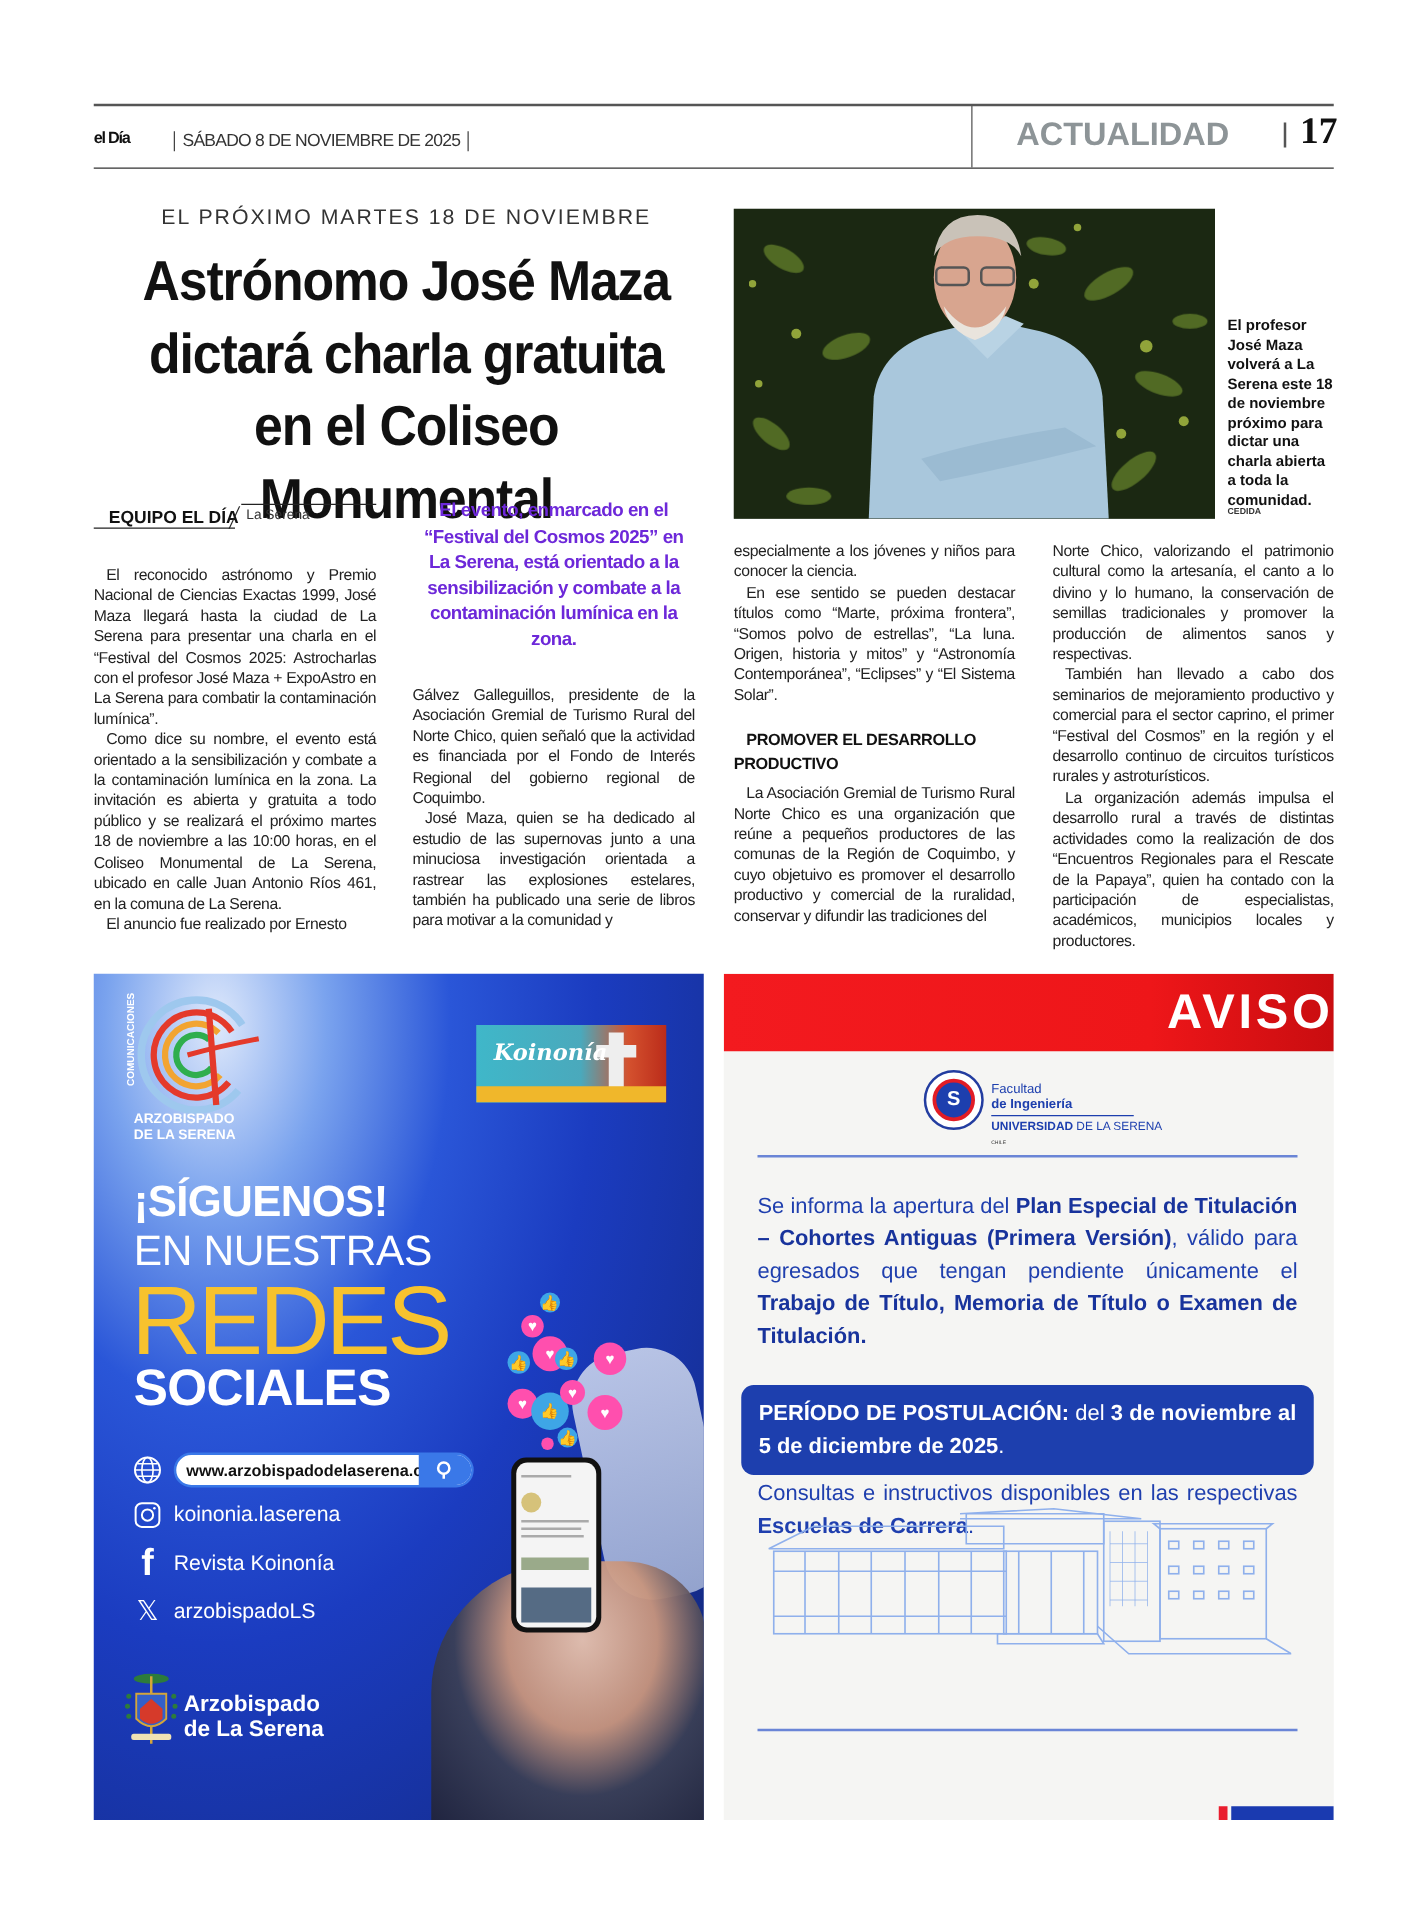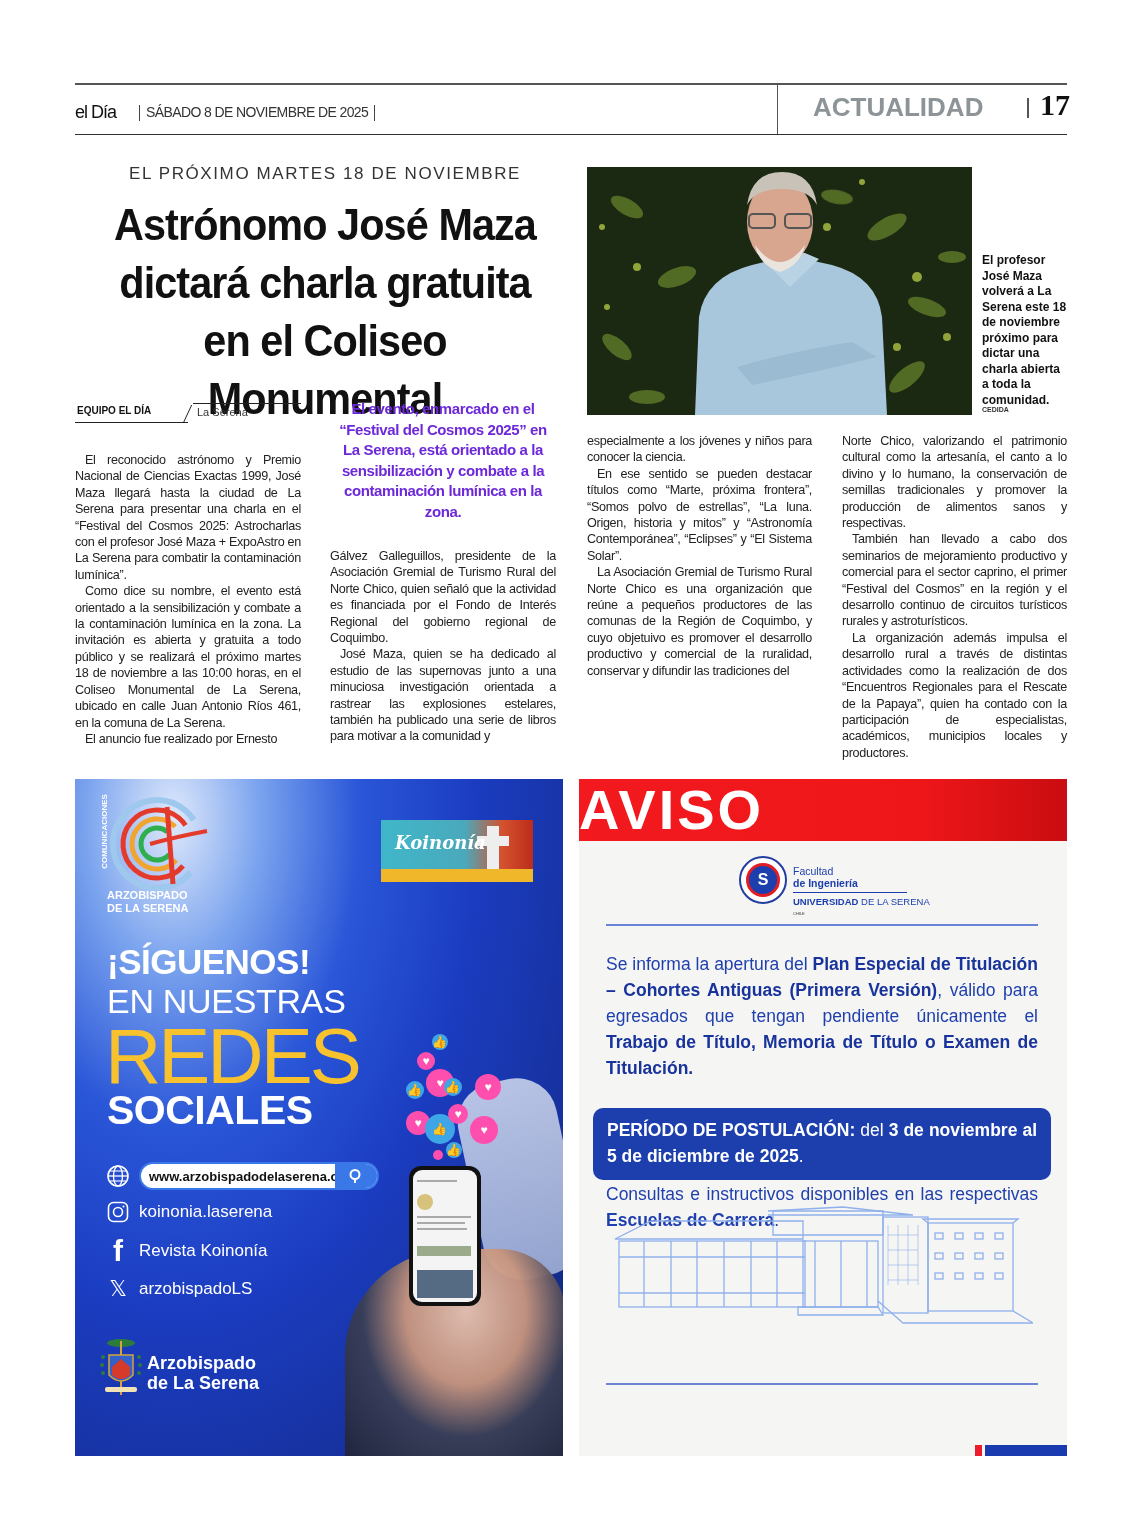--- a/index.html
+++ b/index.html
@@ -3,39 +3,39 @@
 <meta charset="utf-8">
 <style>
   *{box-sizing:border-box;margin:0;padding:0}
   html,body{width:1142px;height:1535px;background:#fff;overflow:hidden}
   body{position:relative;font-family:"Liberation Sans",sans-serif;color:#1a1a1a}
 
   
   .hdr-top{position:absolute;left:75px;top:83px;width:992px;height:2px;background:#555}
   .hdr-bot{position:absolute;left:75px;top:134px;width:992px;height:1px;background:#333}
   .hdr-vdiv{position:absolute;left:777px;top:84px;width:1px;height:50px;background:#555}
-  .logo{position:absolute;left:75px;top:102px;font-family:"Liberation Sans",sans-serif;font-weight:400;font-size:18px;letter-spacing:-1px;color:#111}
+  .logo{position:absolute;left:75px;top:102px;font-family:"Liberation Sans",sans-serif;font-weight:700;font-size:13px;letter-spacing:-1px;color:#111}
   .hdr-date{position:absolute;left:133px;top:104px;font-family:"Liberation Sans Narrow","Liberation Sans",sans-serif;font-size:14px;color:#333;letter-spacing:-0.6px}
   .hdr-date .bar{display:inline-block;width:1px;height:16px;background:#444;vertical-align:middle;margin:0 6px}
   .section{position:absolute;left:813px;top:92px;font-weight:700;font-size:26px;color:#8d9497;letter-spacing:0px}
   .pgbar{position:absolute;left:1027px;top:98px;width:2px;height:20px;background:#555}
   .pgnum{position:absolute;left:1040px;top:88px;font-family:"Liberation Serif",serif;font-weight:700;font-size:30px;color:#111}
 
   
   .kicker{position:absolute;left:75px;top:164px;width:500px;text-align:center;font-size:17px;letter-spacing:1.6px;color:#333}
   .headline{position:absolute;left:75px;top:196px;width:500px;text-align:center;font-family:"Liberation Sans Narrow","Liberation Sans",sans-serif;font-weight:700;font-size:45px;line-height:58px;color:#111;letter-spacing:-1px;transform:scaleX(0.92);transform-origin:center top}
 
   
   .photo{position:absolute;left:587px;top:167px;width:385px;height:248px;overflow:hidden;background:#1d2a14}
   .caption{position:absolute;left:982px;top:253px;width:86px;font-family:"Liberation Sans Narrow","Liberation Sans",sans-serif;font-weight:700;font-size:12px;line-height:15.5px;color:#111}
   .credit{position:absolute;left:982px;top:406px;font-size:7px;font-weight:700;color:#333}
 
   
   .byline{position:absolute;left:75px;top:403px;width:226px;height:20px}
-  .byline .author{position:absolute;left:2px;top:2px;font-size:10px;font-weight:700;color:#111}
+  .byline .author{position:absolute;left:12px;top:2px;font-size:14px;font-weight:700;color:#111}
   .byline .uline{position:absolute;left:0;top:19px;width:113px;height:1px;background:#222}
   .byline .slash{position:absolute;left:112px;top:2px;width:1px;height:18px;background:#222;transform:skewX(-25deg)}
   .byline .oline{position:absolute;left:118px;top:0;width:108px;height:1px;background:#222}
   .byline .place{position:absolute;left:122px;top:3px;font-size:11px;color:#333}
 
   
   .col{position:absolute;font-family:"Liberation Sans Narrow","Liberation Sans",sans-serif;font-size:12.6px;line-height:16.4px;color:#222;text-align:justify;letter-spacing:-0.3px}
   .col p{text-indent:10px}
   .col p.noind{text-indent:0}
   .col1{left:75px;top:452px;width:226px}
@@ -71,21 +71,21 @@
   .bubble.h{background:#ff4fae}
   .bubble.l{background:#3ea6e6}
   .phone{position:absolute;left:334px;top:387px;width:72px;height:140px;border-radius:12px;background:#111;padding:4px}
   .phone .scr{width:100%;height:100%;border-radius:9px;background:#f4f4f4;position:relative;overflow:hidden}
   .phone .scr .row{position:absolute;left:4px;height:2px;background:#aaa}
   .hand{position:absolute;left:270px;top:470px;width:220px;height:210px;background:radial-gradient(ellipse at 55% 30%,#e7c2ae 0,#c8957d 35%,#3a3f56 60%,#20233a 100%);border-radius:50% 30% 0 0;opacity:.95}
   .leg{position:absolute;left:395px;top:300px;width:100px;height:200px;background:linear-gradient(180deg,#d3dcef,#aab8d9);border-radius:40px;opacity:.85;transform:rotate(-12deg)}
 
   
   .adr{position:absolute;left:579px;top:779px;width:488px;height:677px;background:#f5f5f3;overflow:hidden}
-  .aviso{position:absolute;left:0;top:0;width:100%;height:62px;background:linear-gradient(90deg,#f31a1f,#ee1619 70%,#c90d10);color:#fff;font-weight:700;font-size:56px;letter-spacing:3px;text-align:left;line-height:62px}
+  .aviso{position:absolute;left:0;top:0;width:100%;height:62px;background:linear-gradient(90deg,#f31a1f,#ee1619 70%,#c90d10);color:#fff;font-weight:700;font-size:39px;letter-spacing:3px;text-align:right;line-height:62px}
   .usl-seal{position:absolute;left:160px;top:77px;width:48px;height:48px;border-radius:50%;border:2px solid #233da0;background:#fff;display:flex;align-items:center;justify-content:center}
   .usl-seal .inner{width:34px;height:34px;border-radius:50%;background:#1d3fae;color:#fff;font-weight:700;font-size:16px;display:flex;align-items:center;justify-content:center;border:3px solid #e21c25}
   .usl-txt{position:absolute;left:214px;top:86px;color:#1d3fae;line-height:12px}
   .usl-txt .f1{font-size:10.5px}
   .usl-txt .f2{font-size:10.5px;font-weight:700}
   .usl-txt .rule{width:114px;height:1px;background:#1d3fae;margin:3px 0}
   .usl-txt .f3{font-size:9.5px}
   .usl-txt .f3 b{font-weight:700}
   .usl-txt .f4{font-size:4px;color:#333}
   .rule-blue{position:absolute;left:27px;width:432px;height:2px;background:#6a85d6}
@@ -167,20 +167,21 @@
   <p>Como dice su nombre, el evento está orientado a la sensibilización y combate a la contaminación lumínica en la zona. La invitación es abierta y gratuita a todo público y se realizará el próximo martes 18 de noviembre a las 10:00 horas, en el Coliseo Monumental de La Serena, ubicado en calle Juan Antonio Ríos 461, en la comuna de La Serena.</p>
   <p>El anuncio fue realizado por Ernesto</p>
 </div>
 <div class="col col2">
   <p class="noind">Gálvez Galleguillos, presidente de la Asociación Gremial de Turismo Rural del Norte Chico, quien señaló que la actividad es financiada por el Fondo de Interés Regional del gobierno regional de Coquimbo.</p>
   <p>José Maza, quien se ha dedicado al estudio de las supernovas junto a una minuciosa investigación orientada a rastrear las explosiones estelares, también ha publicado una serie de libros para motivar a la comunidad y</p>
 </div>
 <div class="col col3">
   <p class="noind">especialmente a los jóvenes y niños para conocer la ciencia.</p>
   <p>En ese sentido se pueden destacar títulos como “Marte, próxima frontera”, “Somos polvo de estrellas”, “La luna. Origen, historia y mitos” y “Astronomía Contemporánea”, “Eclipses” y “El Sistema Solar”.</p>
+  <p class="subhead">PROMOVER EL DESARROLLO PRODUCTIVO</p>
   <p>La Asociación Gremial de Turismo Rural Norte Chico es una organización que reúne a pequeños productores de las comunas de la Región de Coquimbo, y cuyo objetuivo es promover el desarrollo productivo y comercial de la ruralidad, conservar y difundir las tradiciones del</p>
 </div>
 <div class="col col4">
   <p class="noind">Norte Chico, valorizando el patrimonio cultural como la artesanía, el canto a lo divino y lo humano, la conservación de semillas tradicionales y promover la producción de alimentos sanos y respectivas.</p>
   <p>También han llevado a cabo dos seminarios de mejoramiento productivo y comercial para el sector caprino, el primer “Festival del Cosmos” en la región y el desarrollo continuo de circuitos turísticos rurales y astroturísticos.</p>
   <p>La organización además impulsa el desarrollo rural a través de distintas actividades como la realización de dos “Encuentros Regionales para el Rescate de la Papaya”, quien ha contado con la participación de especialistas, académicos, municipios locales y productores.</p>
 </div>
 
 <div class="adl">
   <svg class="adl-logo" viewBox="0 0 120 125">

